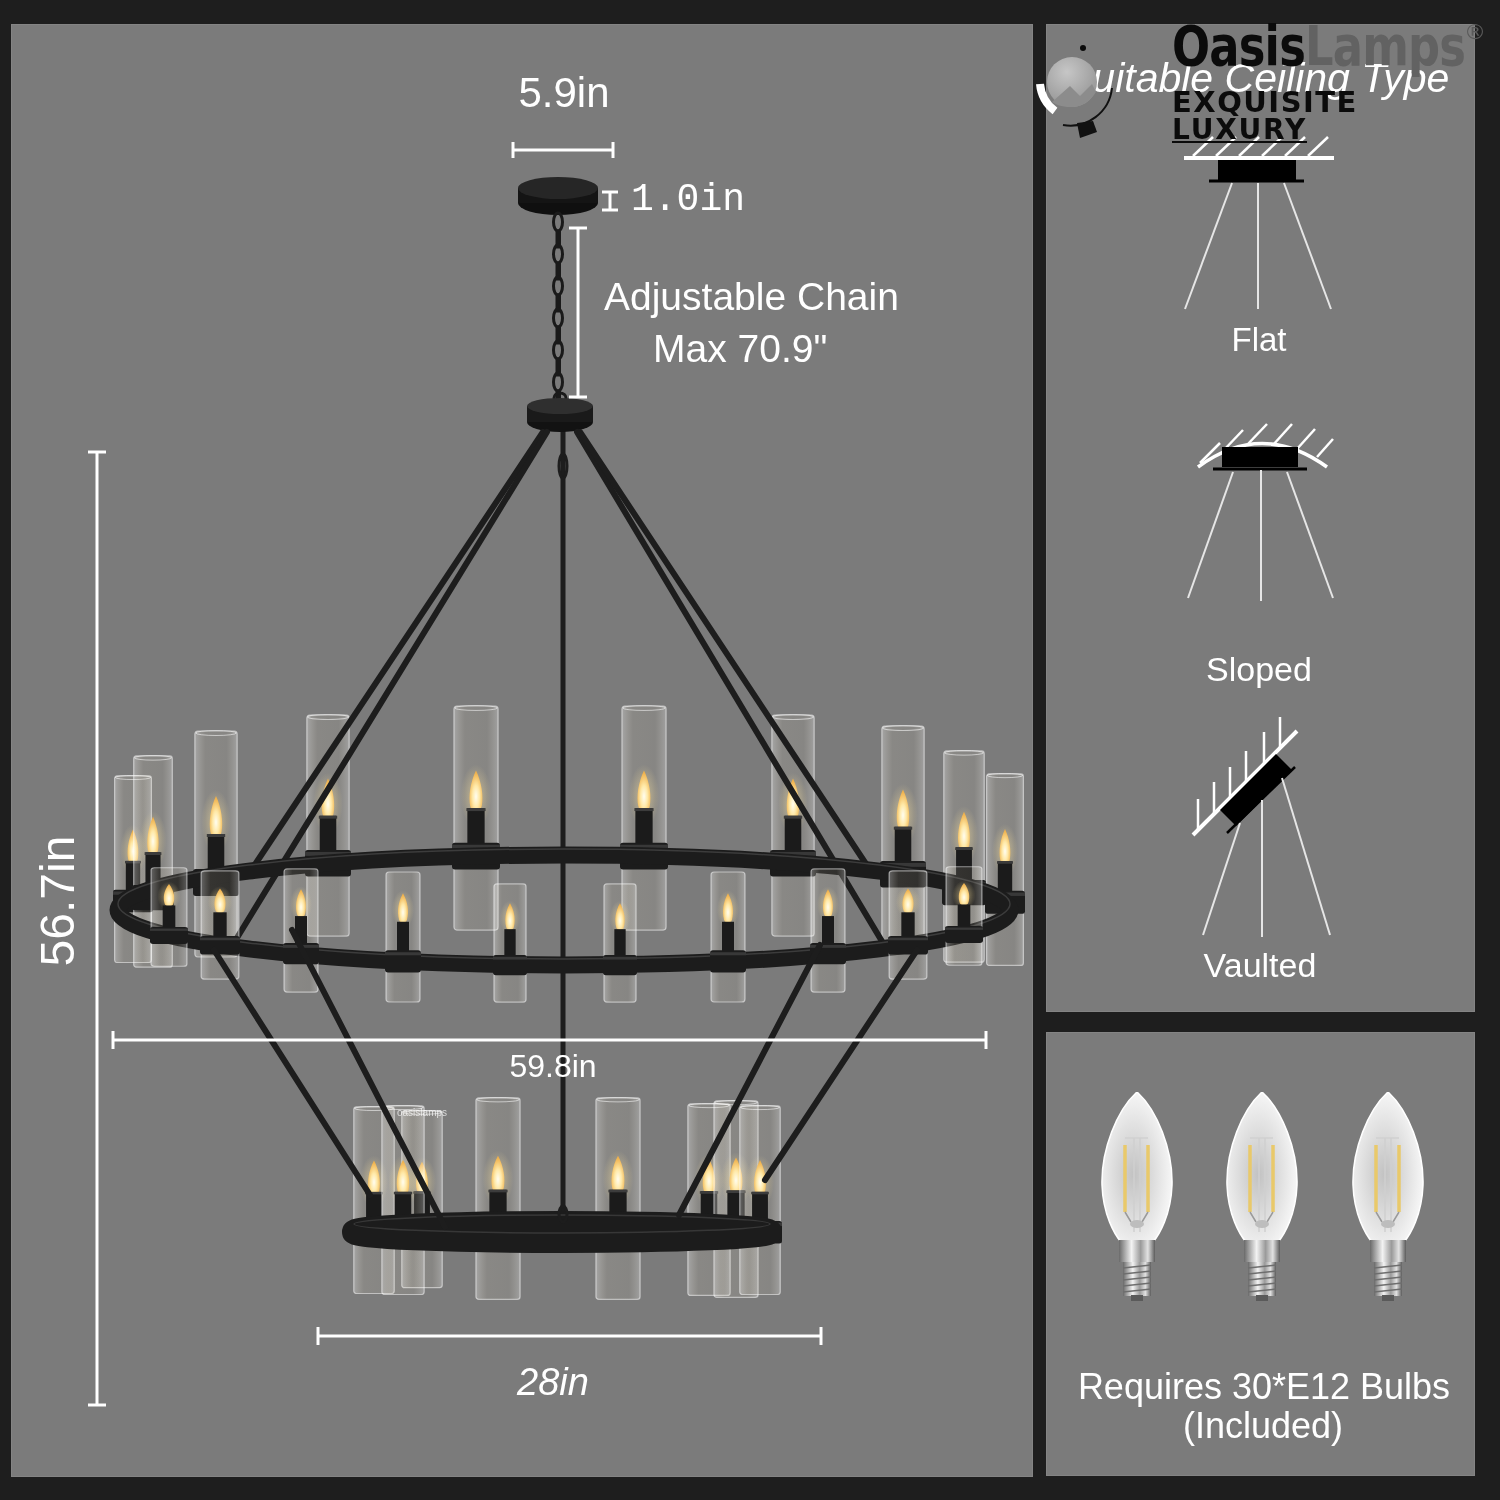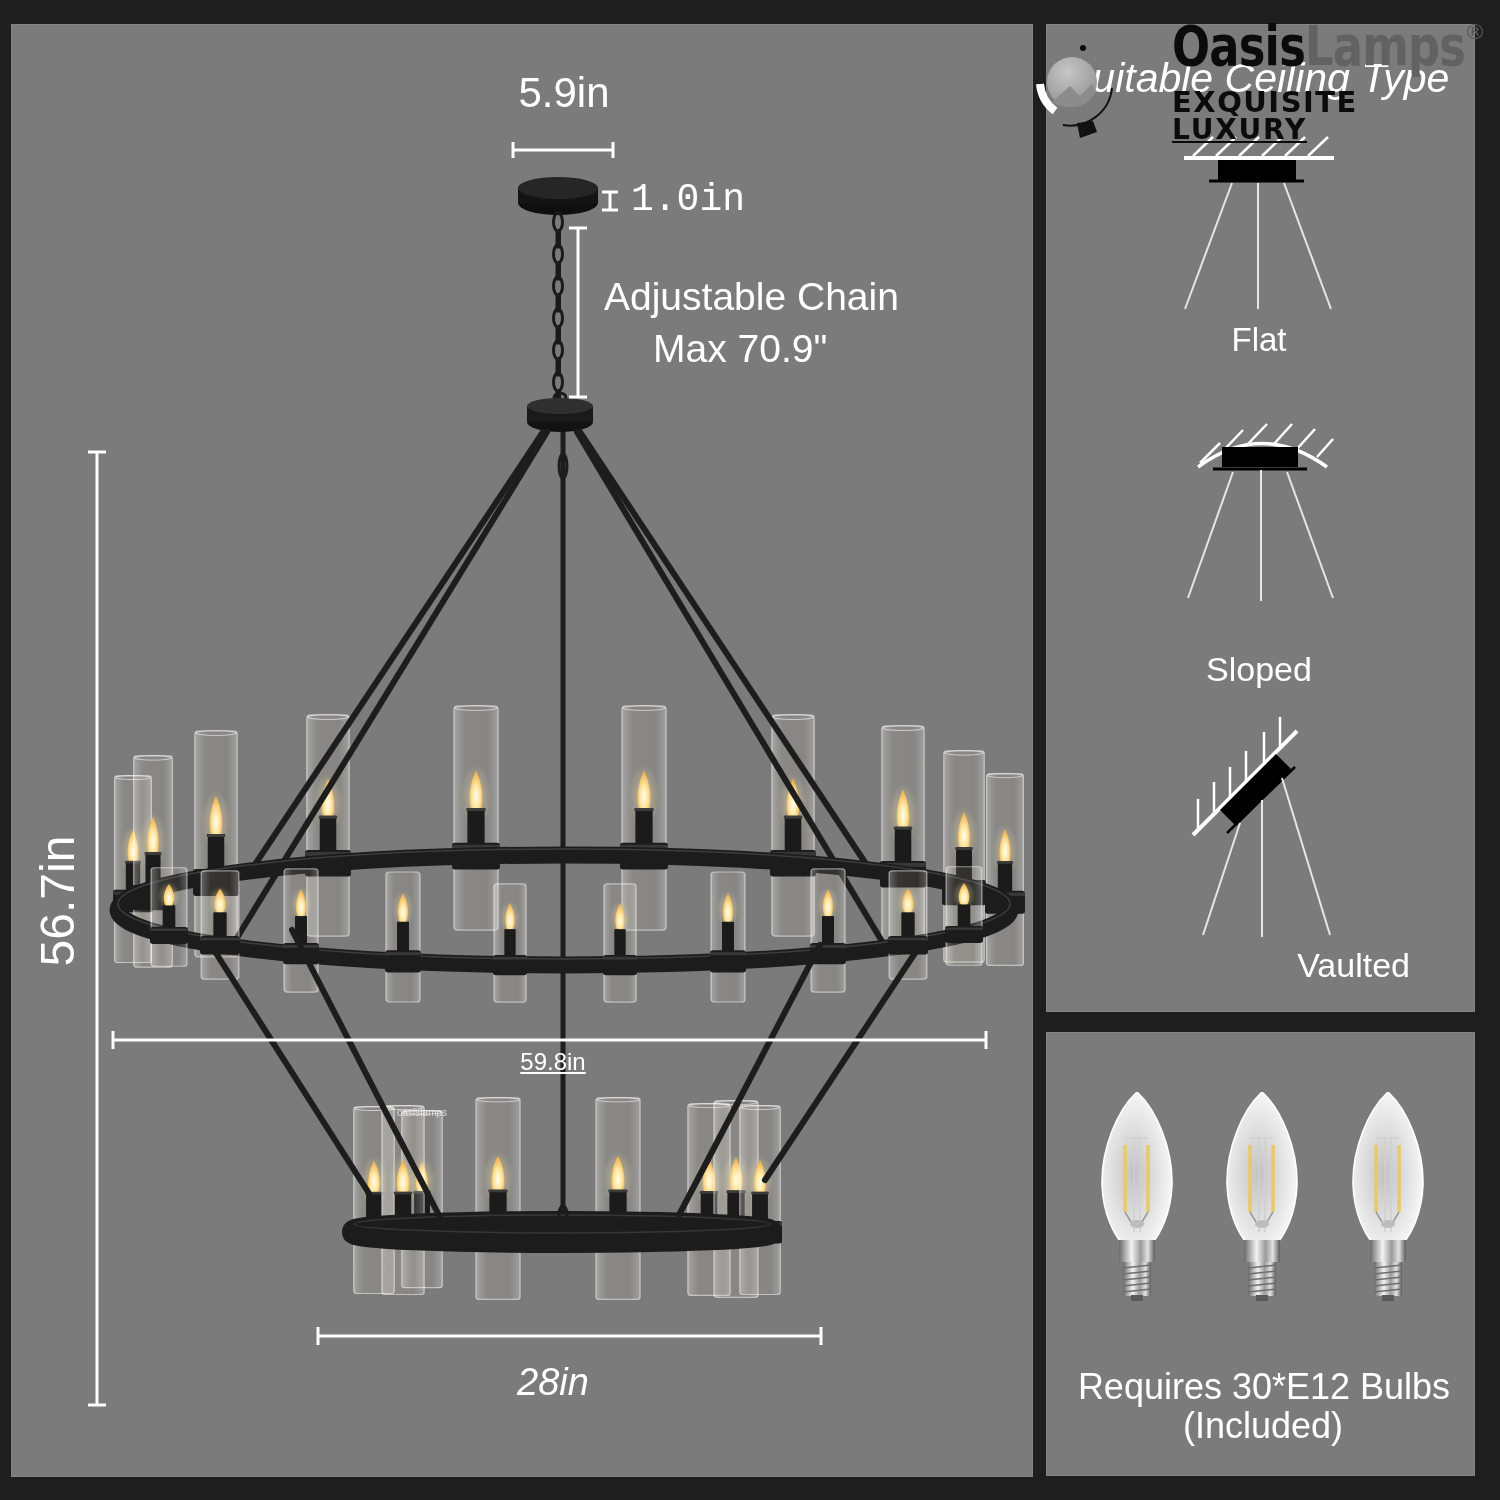--- a/index.html
+++ b/index.html
@@ -22,27 +22,27 @@
     position: absolute; color: #ffffff; line-height: 1; white-space: nowrap;
     font-family: "Liberation Sans", sans-serif;
   }
   .ctr { text-align: center; }
 
   .l-canopy-w  { left: 414px;  top: 72px;   width: 300px; font-size: 42px; }
   .l-canopy-h  { left: 631px;  top: 181px;  font-size: 38px; font-family: Liberation Mono, monospace; }
   .l-chain-1   { left: 604px;  top: 277px;  font-size: 39px; text-align: center; }
   .l-chain-2   { left: 653px;  top: 329px;  font-size: 39px; }
   .l-height    { left: -92px;  top: 877px;  width: 300px; height: 48px; font-size: 48px; transform: rotate(-90deg); transform-origin: 50% 50%; }
-  .l-upper-w   { left: 403px;  top: 1050px; width: 300px; font-size: 24px; text-decoration: underline; }
+  .l-upper-w   { left: 403px;  top: 1050px; width: 300px; font-size: 32px; }
   .l-lower-w   { left: 403px;  top: 1363px; width: 300px; font-size: 38px; font-style: italic; }
   .l-watermark { left: 397px;  top: 1108px; font-size: 10px; color: rgba(255,255,255,0.7); }
 
   .l-flat      { left: 1109px; top: 323px;  width: 300px; font-size: 33px; }
   .l-sloped    { left: 1109px; top: 605px;  width: 300px; font-size: 34px; margin-top: 47px; }
-  .l-vaulted   { left: 1110px; top: 948px;  width: 300px; font-size: 34px; text-align: right; }
+  .l-vaulted   { left: 1110px; top: 948px;  width: 300px; font-size: 34px; }
 
   .l-bulbs-1   { left: 1044px; top: 1357px; width: 440px; font-size: 36px; margin-top: 12px; }
   .l-bulbs-2   { left: 1113px; top: 1408px; width: 300px; font-size: 36px; }
 
   .title {
     position: absolute; left: 1065px; top: 58px; color: #ffffff;
     font-family: "Liberation Sans", sans-serif; font-style: italic;
     font-size: 41px; line-height: 1; white-space: nowrap;
   }
 

